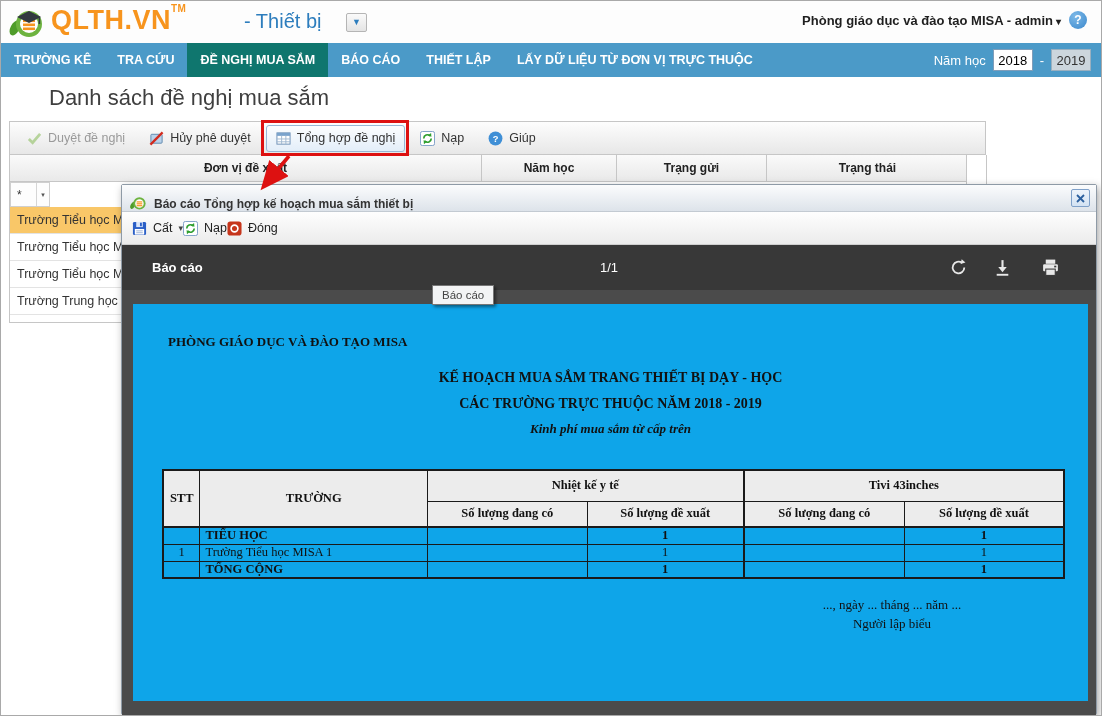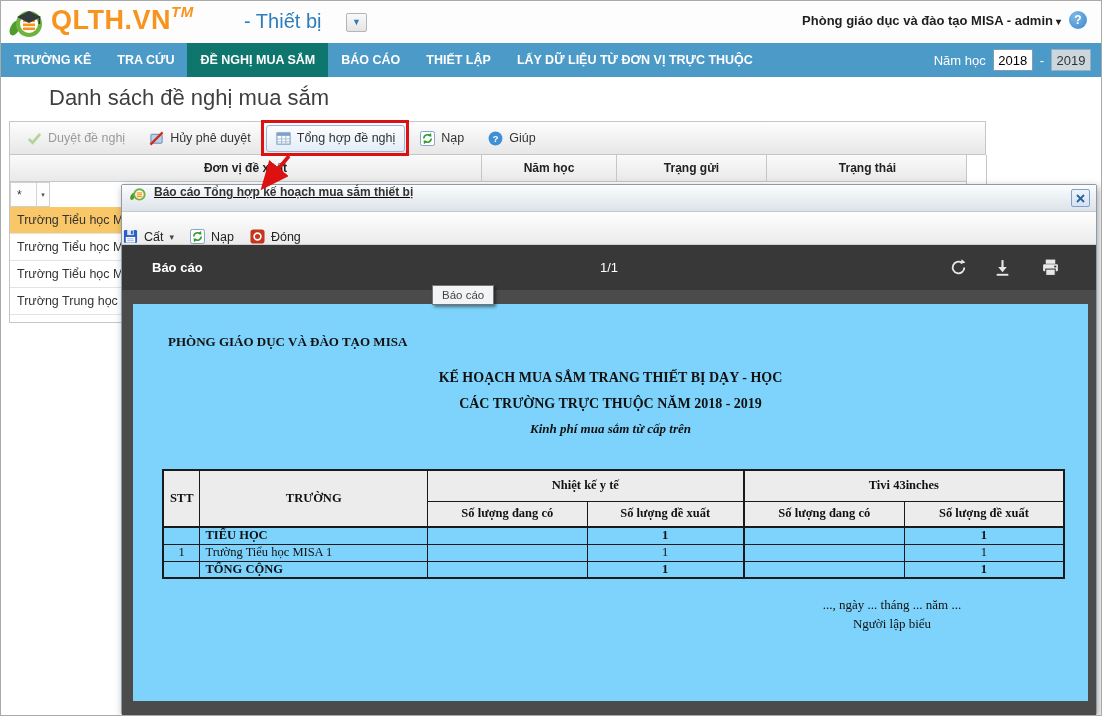--- a/index.html
+++ b/index.html
@@ -4,21 +4,21 @@
 <style>
   * { margin:0; padding:0; box-sizing:border-box; }
   body { background:#e8e8e8; font-family:"Liberation Sans", sans-serif; }
   .screen { position:relative; width:1102px; height:716px; background:#fff;
             border:1px solid #a9a9a9; overflow:hidden; font-family:"Liberation Sans", sans-serif; }
 
   
   .app-header { position:absolute; left:0; top:0; width:100%; height:42px; background:#fdfdfd; }
   .logo-icon { position:absolute; left:8px; top:3px; width:36px; height:36px; }
   .brand { position:absolute; left:50px; top:4px; font-size:27px; font-weight:bold; color:#f7941d; letter-spacing:.5px; }
-  .brand-tm { font-size:15px; vertical-align:top; position:relative; top:-2px; font-weight:bold; color:#f7941d;font-style:italic; }
+  .brand-tm { font-size:10px; vertical-align:top; position:relative; top:-2px; font-weight:bold; color:#f7941d; }
   .module-label { position:absolute; left:243px; top:9px; font-size:20px; color:#2d7dbd; }
   .module-drop { position:absolute; left:345px; top:12px; width:21px; height:19px; background:linear-gradient(#fafafa,#e4e4e4);
                  border:1px solid #b5b5b5; border-radius:2px; color:#2d7dbd; font-size:9px; text-align:center; line-height:17px; cursor:pointer; }
   .user-menu { position:absolute; right:40px; top:12px; font-size:13px; font-weight:bold; color:#1f1f1f; cursor:pointer; }
   .user-caret { font-size:10px; margin-left:3px; }
   .help-badge { position:absolute; right:14px; top:10px; width:18px; height:18px; border-radius:50%;
                 background:radial-gradient(circle at 35% 30%, #7db9e8, #3b88cc); color:#fff; font-weight:bold;
                 font-size:12px; text-align:center; line-height:18px; cursor:pointer; }
 
   
@@ -65,35 +65,35 @@
   .grid-rows { position:absolute; left:8px; top:206px; width:958px; height:116px;
                border-left:1px solid #c6c6c6; border-bottom:1px solid #c6c6c6; background:#fff; }
   .grid-row { height:27px; line-height:27px; font-size:12.5px; color:#333; padding-left:7px;
               border-bottom:1px solid #e3e3e3; white-space:nowrap; overflow:hidden; cursor:pointer; }
   .grid-row.selected { background:#f9c768; }
 
   
   .dialog { position:absolute; left:120px; top:183px; width:976px; height:531px; background:#f0f0f0;
             border:1px solid #8e9aa6; border-radius:2px; box-shadow:2px 3px 9px rgba(0,0,0,.35); z-index:40; }
   .dlg-titlebar { position:absolute; left:0; top:0; width:100%; height:27px; background:linear-gradient(#fbfcfd,#dde3ea);
-                  border-bottom:1px solid #c3cad2; display:flex; align-items:flex-start; padding:0 8px; gap:7px;text-decoration:underline; }
+                  border-bottom:1px solid #c3cad2; display:flex; align-items:flex-end; padding:0 8px; gap:7px; }
   .dlg-title { font-size:12px; font-weight:bold; color:#333; }
   .dlg-close { position:absolute; right:6px; top:4px; width:19px; height:18px; background:linear-gradient(#eef4fb,#d3e2f3);
                border:1px solid #7fa0c8; border-radius:2px; display:flex; align-items:center; justify-content:center; cursor:pointer; }
   .dlg-toolbar { position:absolute; left:0; top:27px; width:100%; height:33px; background:linear-gradient(#fefefe,#ebebeb);
-                 border-bottom:1px solid #cfcfcf; display:flex; align-items:flex-end; padding-left:1px; gap:16px; }
+                 border-bottom:1px solid #cfcfcf; display:flex; align-items:center; padding-left:10px; }
   .dlg-tb-btn { display:inline-flex; align-items:center; gap:6px; font-size:12.5px; color:#222; cursor:pointer; }
 
   .viewer-bar { position:absolute; left:0; top:60px; width:100%; height:45px; background:#383838; color:#fff; }
   .vb-label { position:absolute; left:30px; top:0; line-height:45px; font-size:13px; font-weight:bold; }
   .vb-pages { position:absolute; left:50%; top:0; transform:translateX(-50%); line-height:45px; font-size:13px; }
   .vb-icon { position:absolute; top:13px; width:19px; height:19px; cursor:pointer; }
 
   .viewer { position:absolute; left:0; top:105px; width:100%; height:426px; background:#4b4b4b; }
-  .report-page { position:absolute; left:11px; right:8px; top:14px; bottom:15px; background:#7dd3fc;
+  .report-page { position:absolute; left:11px; right:8px; top:14px; bottom:15px; background:#0ea5e9;
                  font-family:"Liberation Serif","DejaVu Serif",serif; color:#111; overflow:hidden; }
   .tooltip { position:absolute; left:310px; top:100px; padding:3px 9px; background:#f3f4f5; border:1px solid #767676;
              font-size:11.5px; color:#444; box-shadow:2px 2px 3px rgba(0,0,0,.45); z-index:5; font-family:"Liberation Sans",sans-serif; }
 
   .rpt-org { position:absolute; left:35px; top:30px; font-size:13px; font-weight:bold; }
   .rpt-titles { position:absolute; left:0; top:66px; width:100%; text-align:center; }
   .rpt-t1 { font-size:14px; font-weight:bold; margin-bottom:10px; }
   .rpt-t2 { font-size:14px; font-weight:bold; margin-bottom:9px; }
   .rpt-sub { font-size:13px; font-weight:bold; font-style:italic; }
 

